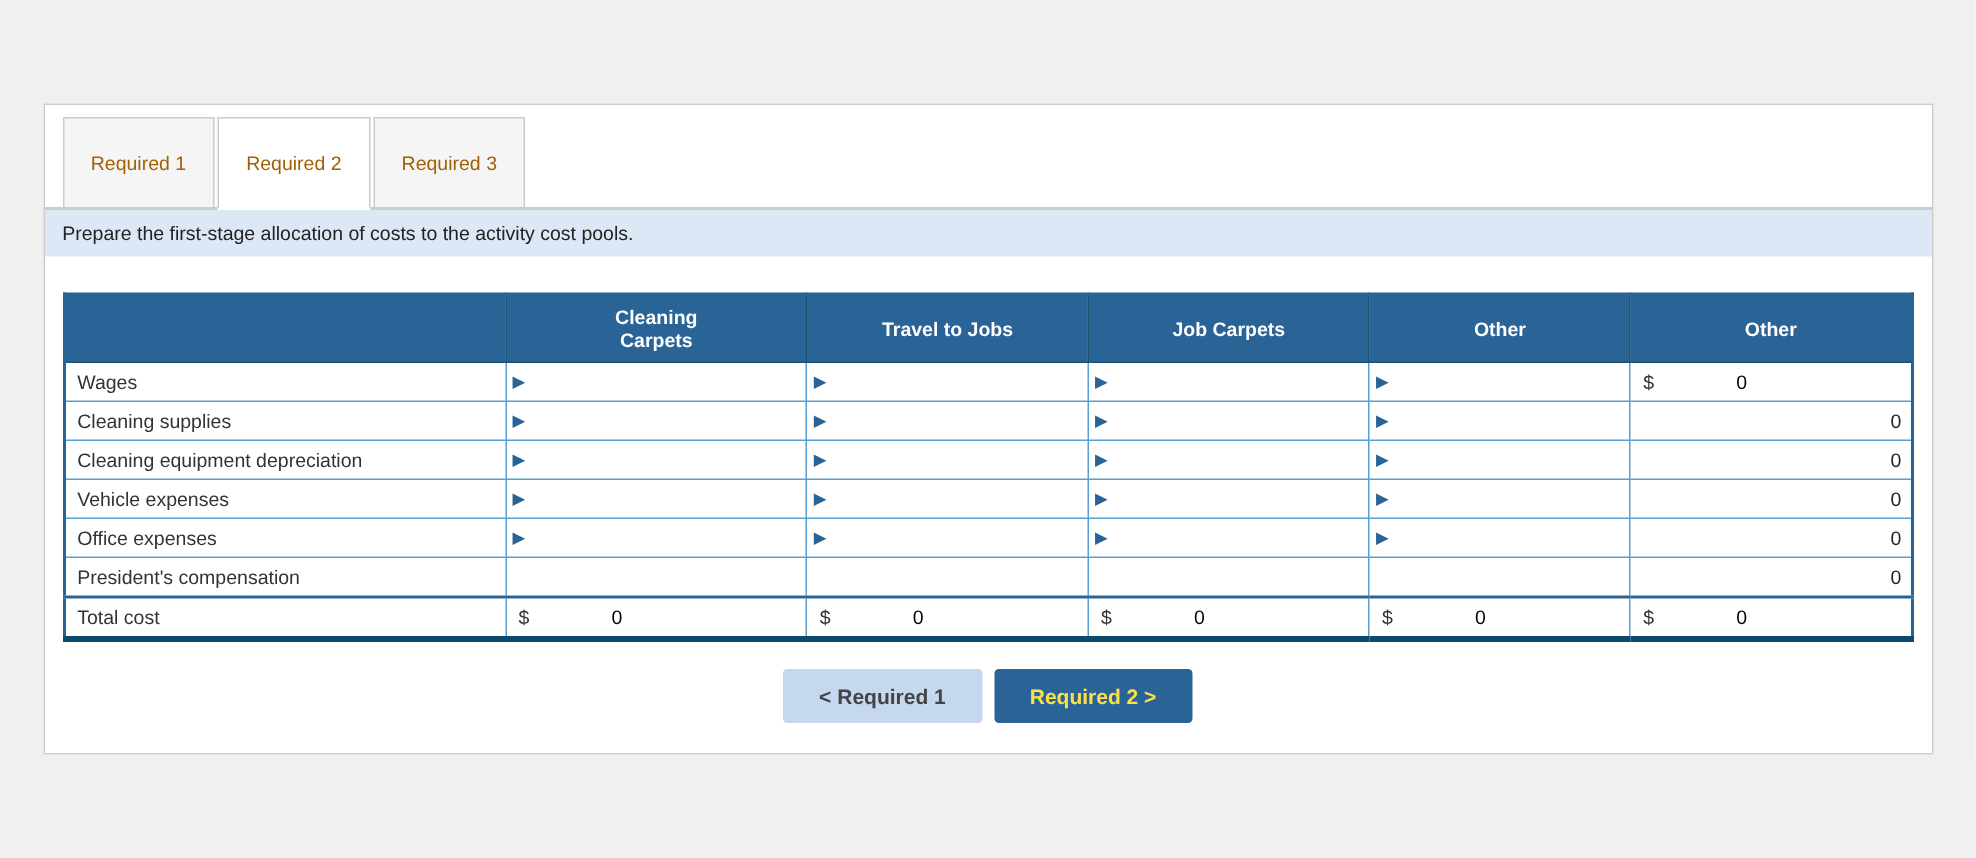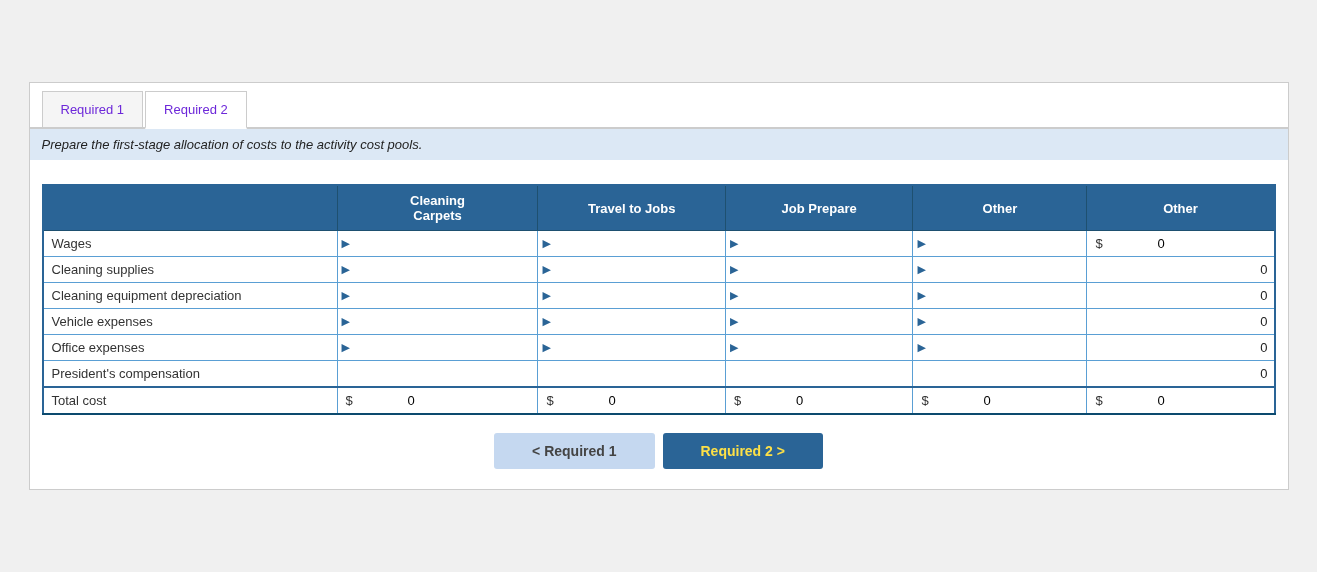--- a/index.html
+++ b/index.html
@@ -21,42 +21,41 @@
     }
     
     .tabs {
       display: flex;
       border-bottom: 2px solid #ccc;
       background: #fff;
       padding: 8px 12px 0 12px;
       gap: 2px;
     }
     .tab {
-      padding: 10px 18px;
+      padding: 22px 18px;
       border: 1px solid #ccc;
       border-bottom: none;
       cursor: pointer;
       background: #f5f5f5;
       font-size: 13px;
-      color: #6d28d9;
+      color: #a16207;
     }
     .tab.active {
       background: #fff;
       border-bottom: 2px solid #fff;
       margin-bottom: -2px;
       font-weight: normal;
     }
     
     .instruction-bar {
       background: #dce8f5;
       padding: 8px 12px;
       font-size: 13px;
       color: #222;
       margin: 0;
-      font-style: italic;
     }
     
     .table-area {
       padding: 12px 12px 0 12px;
     }
     table {
       width: 100%;
       border-collapse: collapse;
       border: 2px solid #2a6496;
       margin-top: 12px;
@@ -90,21 +89,21 @@
     table tbody tr td.total-cell {
       text-align: right;
       padding-right: 6px;
     }
     .dollar-sign {
       color: #333;
       font-size: 13px;
     }
     .total-row td {
       border-top: 2px solid #2a6496;
-      border-bottom: 2px solid #0c4a6e;
+      border-bottom: 4px solid #0c4a6e;
     }
     .total-row td:first-child {
       font-weight: normal;
     }
     
     .arrow-cell {
       display: flex;
       align-items: center;
       gap: 2px;
     }
@@ -113,21 +112,21 @@
       font-size: 11px;
     }
     
     .bottom-nav {
       display: flex;
       justify-content: center;
       gap: 8px;
       padding: 18px 0 20px 0;
     }
     .nav-btn {
-      padding: 10px 38px;
+      padding: 10px 24px;
       font-size: 14px;
       font-weight: bold;
       border: none;
       border-radius: 3px;
       cursor: pointer;
     }
     .nav-btn-prev {
       background: #c5d8f0;
       color: #444;
     }
@@ -150,34 +149,35 @@
     }
   </style>
 </head>
 <body>
 
 <div class="container">
 
   <div class="tabs">
     <div class="tab">Required 1</div>
     <div class="tab active">Required 2</div>
+    <div class="tab">Required 3</div>
   </div>
 
   <div class="instruction-bar">
     <span>Prepare the first-stage allocation of costs to the activity cost pools.</span>
   </div>
 
   <div class="table-area">
     <table>
       <thead>
         <tr>
           <th style="width:22%;"></th>
           <th style="width:15%;">Cleaning<br>Carpets</th>
           <th style="width:14%;">Travel to Jobs</th>
-          <th style="width:14%;">Job Prepare</th>
+          <th style="width:14%;">Job Carpets</th>
           <th style="width:13%;">Other</th>
           <th style="width:14%;">Other</th>
         </tr>
       </thead>
       <tbody>
 
         <tr>
           <td>Wages</td>
           <td class="input-cell">
             <div class="arrow-cell">

